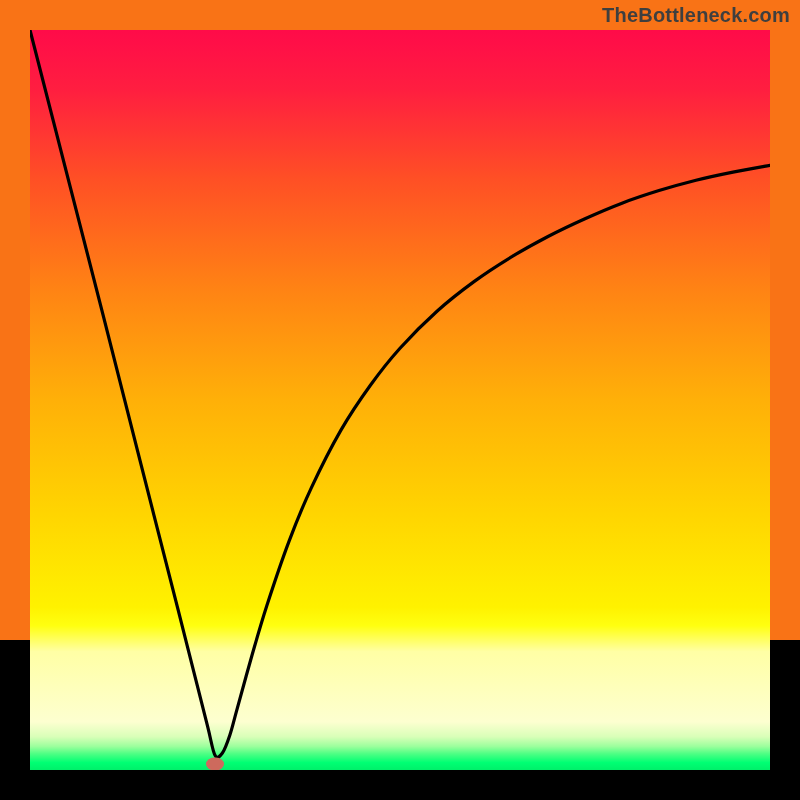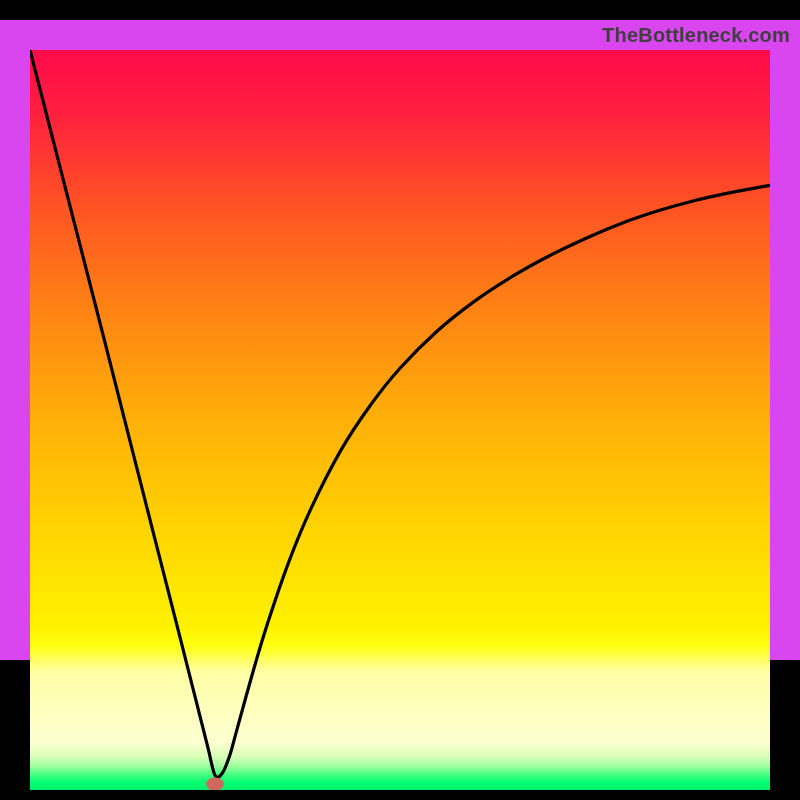--- a/index.html
+++ b/index.html
@@ -8,22 +8,21 @@
     width: 800px;
     height: 800px;
     overflow: hidden;
     background: #000;
     font-family: Arial, Helvetica, sans-serif;
   }
   .frame {
     position: relative;
     width: 800px;
     height: 640px;
-    background: #d946ef;
-    margin-top: 20px;
+    background: #f97316;
   }
   .watermark {
     position: absolute;
     top: 4px;
     right: 10px;
     color: #3f3f3f;
     font-size: 20px;
     font-weight: 600;
     letter-spacing: 0.2px;
     z-index: 5;

